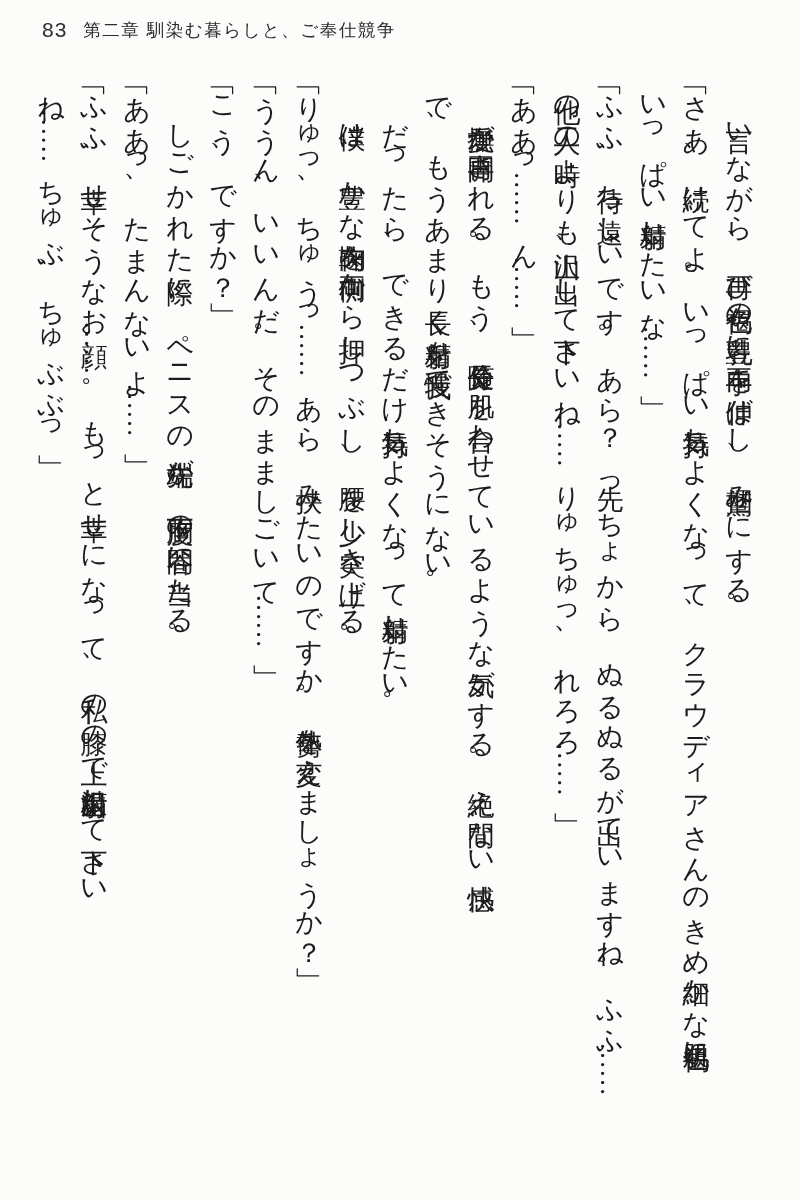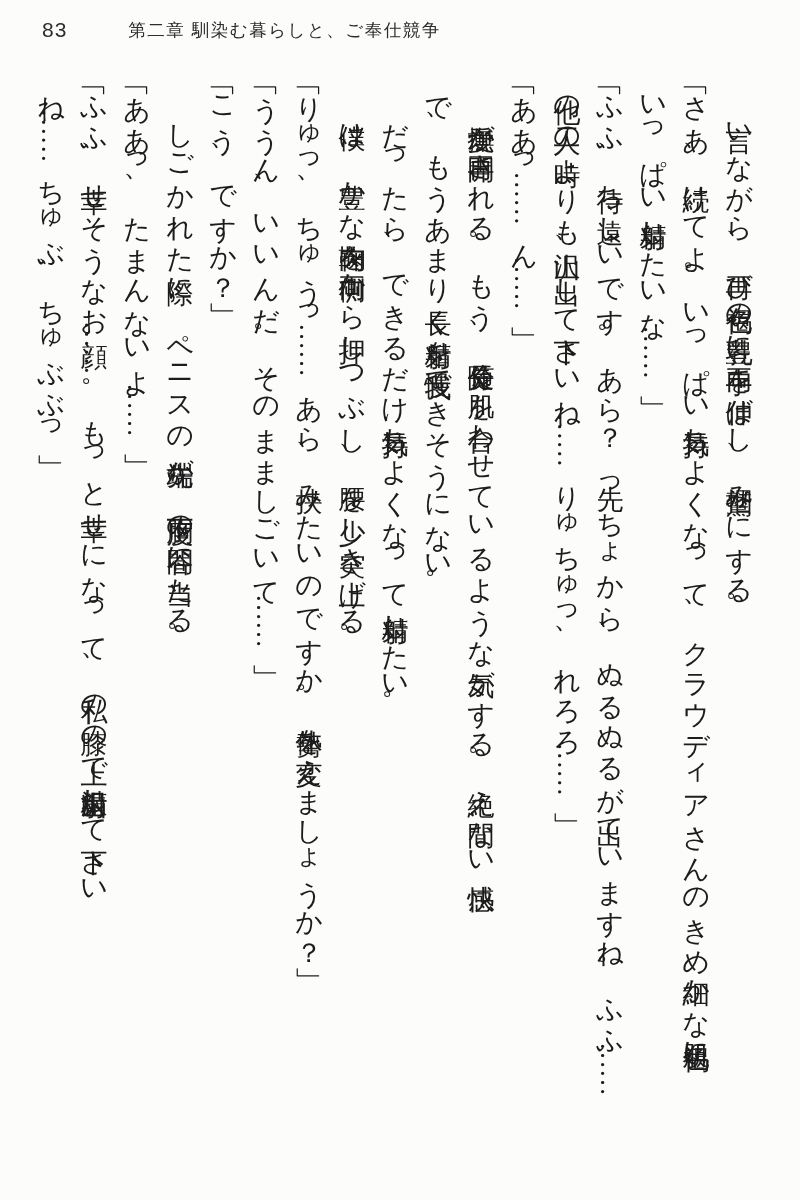--- a/index.html
+++ b/index.html
@@ -19,29 +19,28 @@
   }
   
   .page-header {
     position: absolute;
     top: 18px;
     left: 42px;
     display: flex;
     align-items: center;
     font-family: "Liberation Sans", "DejaVu Sans", sans-serif;
     color: #2d2d2d;
-    gap: 24px;
   }
   .page-number {
     font-size: 21px;
     letter-spacing: 1px;
   }
   .running-head {
     font-size: 17.5px;
-    margin-left: 37px;
+    margin-left: 16px;
     letter-spacing: 1.5px;
   }
   
   .text-body {
     position: absolute;
     top: 78px;
     right: 40px;
     height: 1112px;
     writing-mode: vertical-rl;
     text-orientation: mixed;

